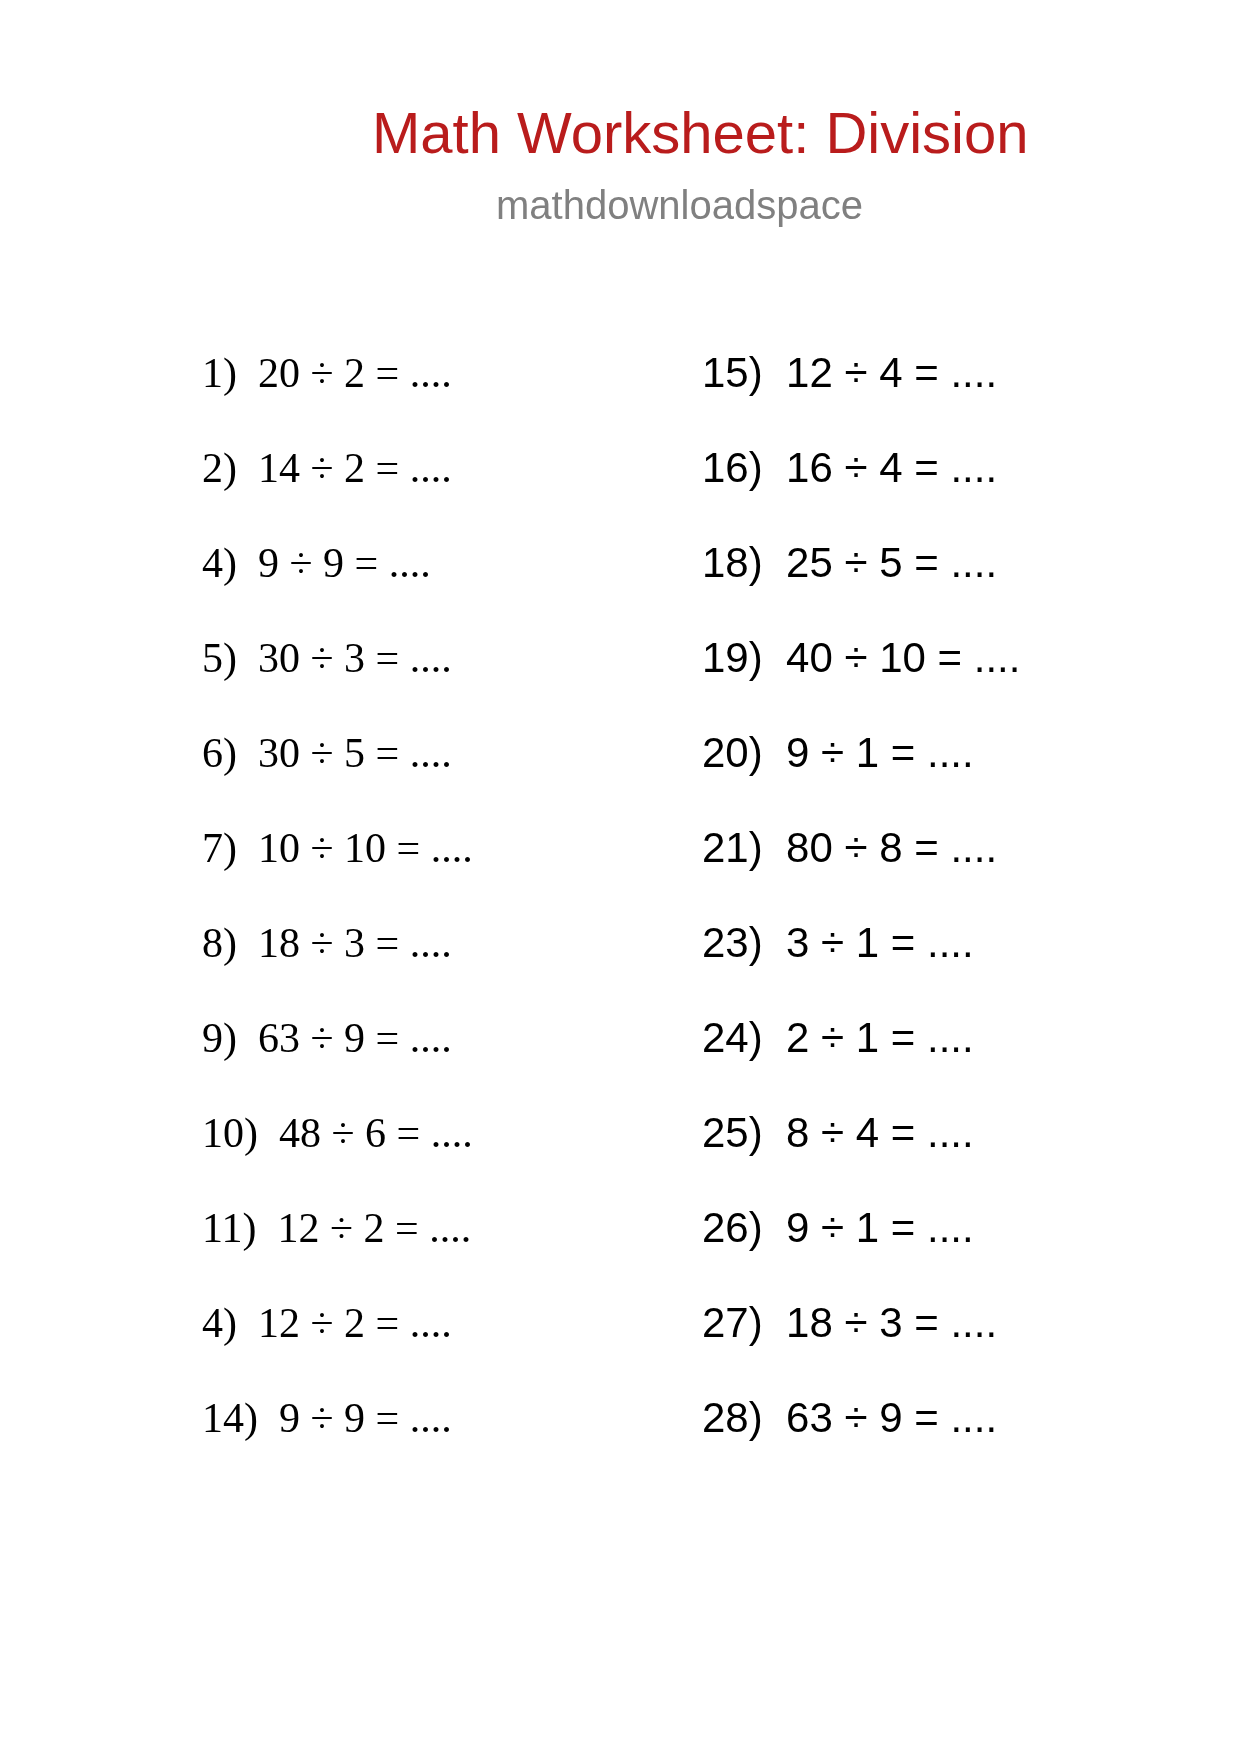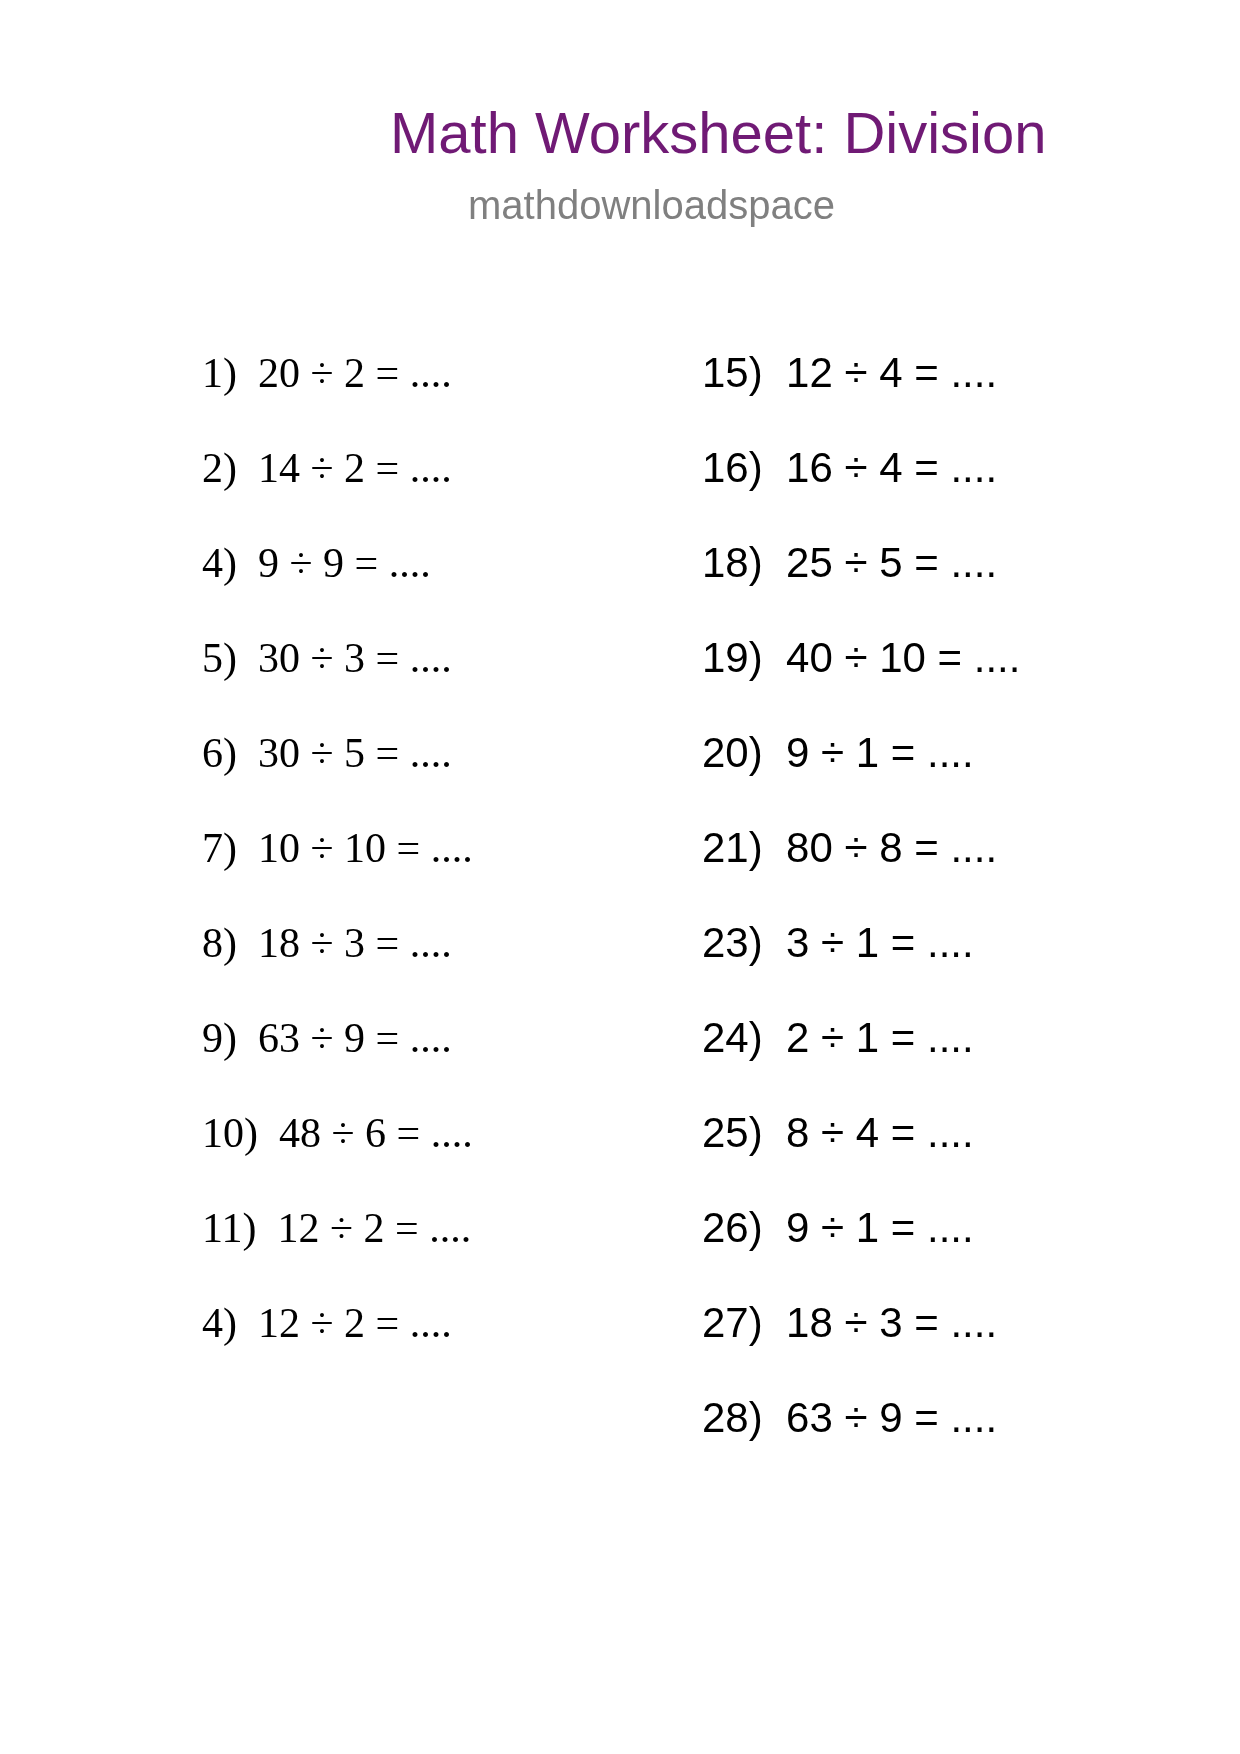--- a/index.html
+++ b/index.html
@@ -15,26 +15,25 @@
       font-family: "Liberation Sans", sans-serif;
       color: #000000;
     }
     .title {
       position: absolute;
       left: 372px;
       top: 98px;
       font-size: 58px;
       line-height: 70px;
       white-space: nowrap;
-      color: #701a75;
-      margin-left: 18px;
+      color: #b91c1c;
     }
     .subtitle {
       position: absolute;
-      left: 468px;
+      left: 496px;
       top: 180px;
       font-size: 40px;
       line-height: 50px;
       white-space: nowrap;
       color: #808080;
     }
     .column {
       position: absolute;
       top: 345px;
     }
@@ -58,20 +57,21 @@
   <div class="problem"><span>2)</span>  <span>14 ÷ 2 = ....</span></div>
   <div class="problem"><span>4)</span>  <span>9 ÷ 9 = ....</span></div>
   <div class="problem"><span>5)</span>  <span>30 ÷ 3 = ....</span></div>
   <div class="problem"><span>6)</span>  <span>30 ÷ 5 = ....</span></div>
   <div class="problem"><span>7)</span>  <span>10 ÷ 10 = ....</span></div>
   <div class="problem"><span>8)</span>  <span>18 ÷ 3 = ....</span></div>
   <div class="problem"><span>9)</span>  <span>63 ÷ 9 = ....</span></div>
   <div class="problem"><span>10)</span>  <span>48 ÷ 6 = ....</span></div>
   <div class="problem"><span>11)</span>  <span>12 ÷ 2 = ....</span></div>
   <div class="problem"><span>4)</span>  <span>12 ÷ 2 = ....</span></div>
+  <div class="problem"><span>14)</span>  <span>9 ÷ 9 = ....</span></div>
 </div>
 
 <div class="column col-right">
   <div class="problem"><span>15)</span>  <span>12 ÷ 4 = ....</span></div>
   <div class="problem"><span>16)</span>  <span>16 ÷ 4 = ....</span></div>
   <div class="problem"><span>18)</span>  <span>25 ÷ 5 = ....</span></div>
   <div class="problem"><span>19)</span>  <span>40 ÷ 10 = ....</span></div>
   <div class="problem"><span>20)</span>  <span>9 ÷ 1 = ....</span></div>
   <div class="problem"><span>21)</span>  <span>80 ÷ 8 = ....</span></div>
   <div class="problem"><span>23)</span>  <span>3 ÷ 1 = ....</span></div>

